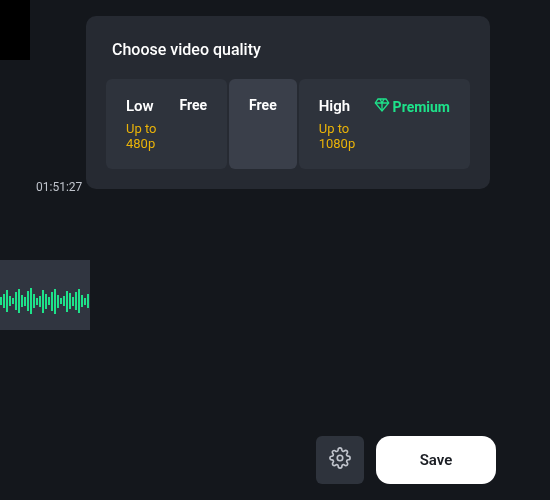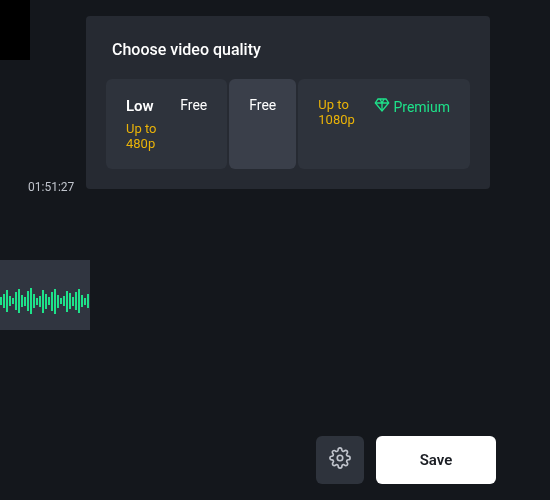--- a/index.html
+++ b/index.html
@@ -15,21 +15,21 @@
       position: absolute;
       top: 0;
       left: 0;
       width: 30px;
       height: 60px;
       background: #000;
     }
     .timestamp {
       position: absolute;
       top: 180px;
-      left: 28px;
+      left: 36px;
       color: #c0c4cc;
       font-size: 12px;
     }
     .track-area {
       position: absolute;
       top: 260px;
       left: 0;
       width: 90px;
       height: 70px;
       background: #303540;
@@ -48,21 +48,21 @@
       width: 2px;
       background: #1ee28a;
       display: block;
     }
     .modal {
       position: absolute;
       top: 16px;
       left: 86px;
       width: 404px;
       background: #262a32;
-      border-radius: 4px;
+      border-radius: 10px;
       padding: 24px 20px 20px 20px;
     }
     .modal-title {
       color: #fff;
       font-size: 16px;
       font-weight: 500;
       margin-bottom: 20px;
       padding-left: 6px;
     }
     .options {
@@ -92,21 +92,21 @@
       font-size: 15px;
       font-weight: 600;
     }
     .option-desc {
       color: #eab308;
       font-size: 13px;
     }
     .option-badge {
       color: #fff;
       font-size: 14px;
-      font-weight: 400;
+      font-weight: 700;
     }
     .option-badge.premium {
       color: #1ee28a;
       display: flex;
       align-items: center;
       gap: 3px;
     }
     .diamond-icon svg {
       width: 16px;
       height: 16px;
@@ -132,21 +132,21 @@
     .settings-btn svg {
       width: 22px;
       height: 22px;
       stroke: #c0c4cc;
     }
     .save-btn {
       width: 120px;
       height: 48px;
       background: #fff;
       color: #1a1d23;
-      border-radius: 6px;
+      border-radius: 14px;
       display: flex;
       align-items: center;
       justify-content: center;
       font-size: 15px;
       font-weight: 600;
       cursor: pointer;
     }
   </style>
 </head>
 <body>
@@ -200,20 +200,21 @@
       </div>
       <div class="option-badge">Free</div>
     </div>
 
     <div class="option selected">
       <div class="option-badge">Free</div>
     </div>
 
     <div class="option">
       <div class="option-left">
+        <div class="option-label">High</div>
         <div class="option-desc">Up to 1080p</div>
       </div>
       <div class="option-badge premium">
         <span class="diamond-icon">
           <svg viewBox="0 0 24 24" fill="none" stroke="#1ee28a" stroke-width="2">
             <path d="M6 3h12l4 6-10 12L2 9l4-6z"></path>
             <path d="M2 9h20M9 3l3 6 3-6M12 9v12"></path>
           </svg>
         </span>
         <span>Premium</span>

